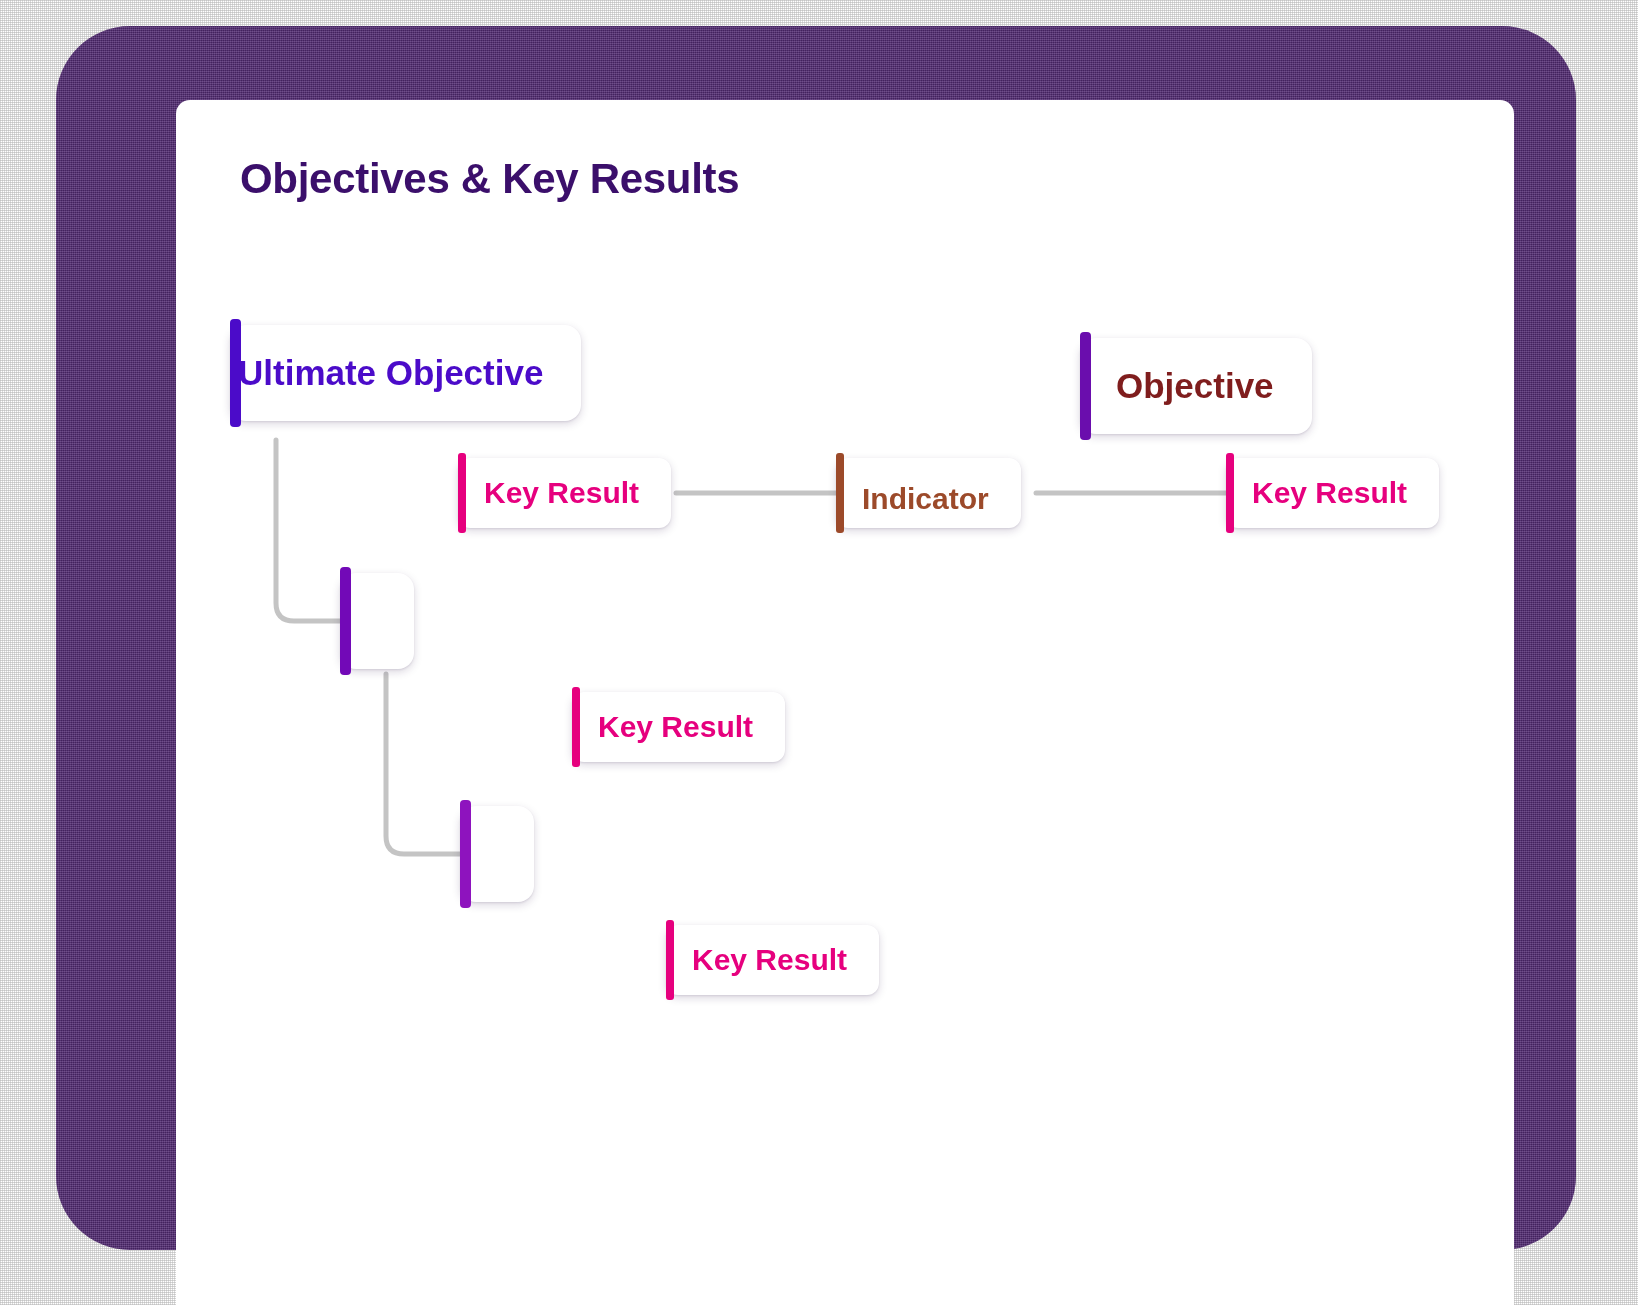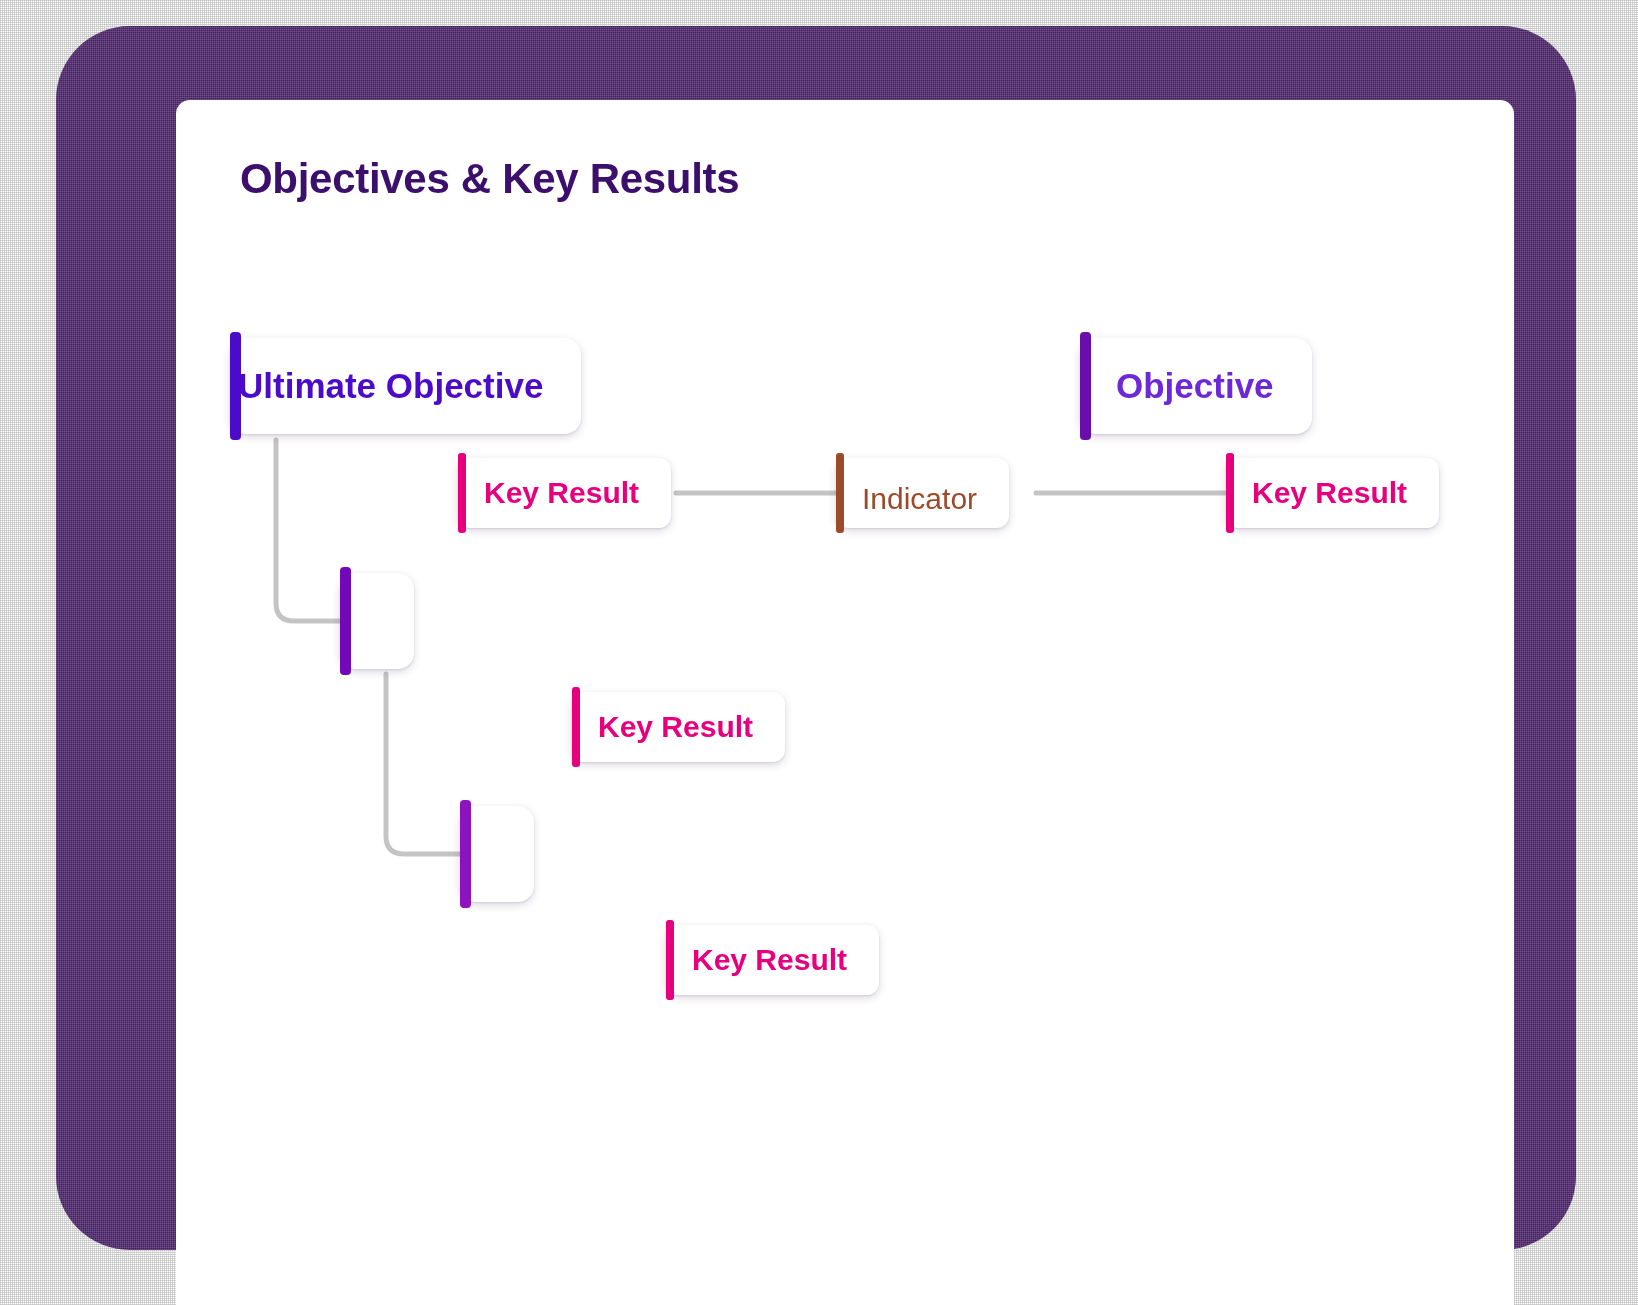--- a/index.html
+++ b/index.html
@@ -141,26 +141,26 @@
     width: 8px;
     top: -5px;
     bottom: -5px;
     border-radius: 3px;
   }
   .node.leaf .label {
     font-size: 30px;
     font-weight: 700;
   }
   .node.leaf.indicator .label {
-    font-weight: 400;
+    font-weight: 700;
     margin-top: 12px;
   }
 
   
-  #node-ultimate-objective { left: 54px;  top: 238px; padding-left: 8px; }
+  #node-ultimate-objective { left: 54px;  top: 225px; padding-left: 8px; }
   #node-objective          { left: 904px; top: 238px; }
   #node-kr-1               { left: 282px; top: 358px; }
   #node-indicator          { left: 660px; top: 358px; }
   #node-kr-2               { left: 1050px; top: 358px; }
   #node-strategic          { left: 164px; top: 473px; }
   #node-kr-3               { left: 396px; top: 592px; }
   #node-tactical           { left: 284px; top: 706px; }
   #node-kr-4               { left: 490px; top: 825px; }
 </style>
 </head>
@@ -192,21 +192,21 @@
           </g>
         </svg>
 
         <div class="node obj" id="node-ultimate-objective">
           <span class="accent" style="background:#4B0BC9"></span>
           <span class="label" style="color:#4B0BC9">Ultimate Objective</span>
         </div>
 
         <div class="node obj" id="node-objective">
           <span class="accent" style="background:#6A0DAD"></span>
-          <span class="label" style="color:#6d28d9">Objective</span>
+          <span class="label" style="color:#7f1d1d">Objective</span>
         </div>
 
         <div class="node leaf" id="node-kr-1">
           <span class="accent" style="background:#E6007E"></span>
           <span class="label" style="color:#E6007E">Key Result</span>
         </div>
 
         <div class="node leaf indicator" id="node-indicator">
           <span class="accent" style="background:#9C4A2A"></span>
           <span class="label" style="color:#9C4A2A">Indicator</span>

